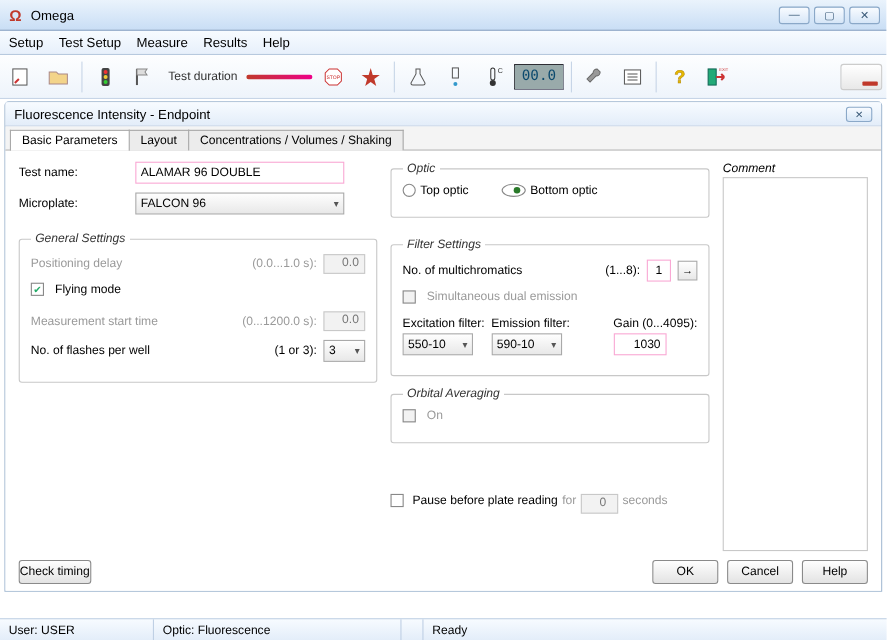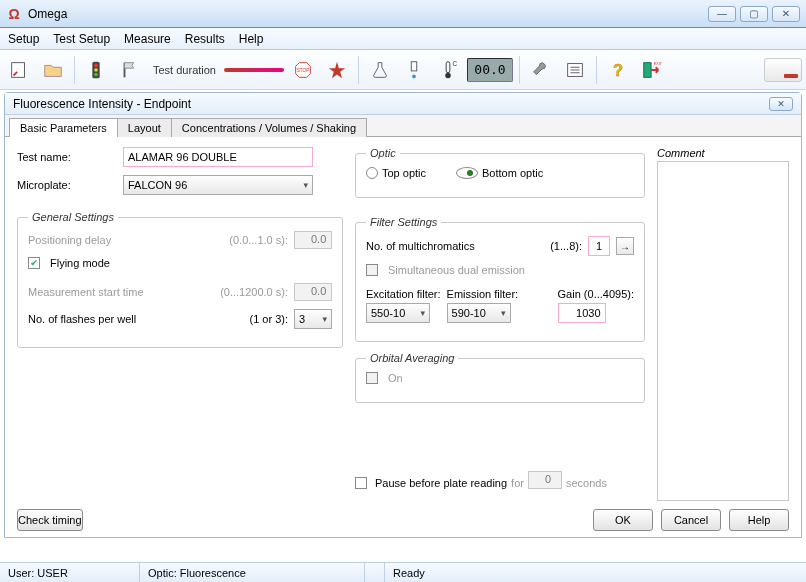--- a/index.html
+++ b/index.html
@@ -8,21 +8,21 @@
   .titlebar .logo { width:16px; height:16px; color:#c0392b; margin-right:6px; display:flex; align-items:center; justify-content:center; font-weight:bold; font-size:14px;}
   .titlebar .title { font-size:12px; color:#000; flex:1; }
   .winbtns { display:flex; gap:4px; }
   .winbtn { width:28px; height:16px; background:linear-gradient(#f8fbff,#d6e6f7); border:1px solid #8aa8c8; border-radius:3px; display:flex; align-items:center; justify-content:center; font-size:10px; color:#3a5a78; cursor:default;}
   .menubar { height:22px; background:linear-gradient(#f7fbff,#e7f0fb); border-bottom:1px solid #b7c9de; display:flex; align-items:center; padding:0 8px; gap:14px; font-size:12px;}
   .menubar span { cursor:default; }
   .toolbar { height:40px; background:linear-gradient(#fdfeff,#eef4fb); border-bottom:1px solid #c7d5e7; display:flex; align-items:center; padding:0 4px; gap:4px;}
   .tb-btn { width:30px; height:30px; display:flex; align-items:center; justify-content:center; border:1px solid transparent; border-radius:3px;}
   .tb-sep { width:1px; height:28px; background:#c7d5e7; margin:0 2px;}
   .tb-label { font-size:11px; color:#333; padding:0 4px; white-space:nowrap;}
-  .lcd { width:46px; height:24px; background:#9aa; border:1px inset #778; border-radius:2px; display:flex; align-items:center; justify-content:center; color:#000000; font-family:monospace; font-size:13px;}
+  .lcd { width:46px; height:24px; background:#9aa; border:1px inset #778; border-radius:2px; display:flex; align-items:center; justify-content:center; color:#0c4a6e; font-family:monospace; font-size:13px;}
   .subwin { margin:2px 4px 0 4px; border:1px solid #9fb6d0; border-radius:4px 4px 0 0; }
   .subwin-title { height:22px; background:linear-gradient(#f7fbff,#e3edf9); border-bottom:1px solid #bfd0e4; display:flex; align-items:center; padding:0 8px;}
   .subwin-title .t { font-size:12px; flex:1;}
   .closebtn { width:24px; height:14px; background:linear-gradient(#f8fbff,#d6e6f7); border:1px solid #8aa8c8; border-radius:3px; display:flex; align-items:center; justify-content:center; font-size:9px; color:#3a5a78;}
   .tabs { height:22px; background:#f4f4f4; display:flex; align-items:flex-end; padding-left:4px; border-bottom:1px solid #a9a9a9;}
   .tab { padding:3px 10px; font-size:11px; border:1px solid #a9a9a9; border-bottom:none; background:#ececec; margin-right:-1px; position:relative; top:1px; cursor:default;}
   .tab.active { background:#fff; z-index:2;}
   .panel { background:#fff; padding:10px 12px 8px 12px; height:400px; position:relative;}
   .cols { display:flex; gap:12px; height:100%;}
   .col1 { width:326px; }
@@ -39,21 +39,21 @@
   .radio { width:12px; height:12px; border:1px solid #888; border-radius:50%; background:#fff; display:inline-flex; align-items:center; justify-content:center; margin-right:4px;}
   .radio.sel::after { content:""; width:6px; height:6px; background:#2a7a2a; border-radius:50%;}
   .disabled { color:#9a9a9a;}
   .disabled .txt, .disabled .chk { background:#f2f2f2; color:#9a9a9a;}
   .num-ro { width:38px; height:18px; border:1px solid #c8c8c8; background:#f2f2f2; text-align:right; padding:1px 16px; color:#777; font-size:11px;}
   .numsel { width:38px; }
   .arrowbtn { width:18px; height:18px; border:1px solid #a9a9a9; background:linear-gradient(#fefefe,#e8e8e8); display:flex; align-items:center; justify-content:center; font-size:10px;}
   .commentbox { border:1px solid #c8c8c8; height:340px; background:#fff;}
   .btnbar { position:absolute; left:12px; right:12px; bottom:6px; display:flex; align-items:center;}
   .btn { height:22px; padding:0 0; border:1px solid #8a8a8a; border-radius:3px; background:linear-gradient(#fefefe,#e3e3e3); font-size:11px; display:flex; align-items:center; cursor:default; min-width:60px; justify-content:center;}
-  .pausebar { display:flex; align-items:flex-end; gap:4px; font-size:11px; margin-top:68px;}
+  .pausebar { display:flex; align-items:flex-start; gap:4px; font-size:11px; margin-top:46px;}
   .statusbar { position:absolute; left:0; right:0; bottom:0; height:20px; background:linear-gradient(#f7fbff,#e3edf9); border-top:1px solid #bfd0e4; display:flex; align-items:center; font-size:11px;}
   .statusbar .seg { padding:0 8px; border-right:1px solid #bfd0e4; height:100%; display:flex; align-items:center;}
   .svgicon { width:22px; height:22px;}
   .instrument { width:38px; height:24px; background:linear-gradient(#fff,#e8e8e8); border:1px solid #ccc; border-radius:3px; position:relative; margin-left:auto;}
   .instrument::after { content:""; position:absolute; right:3px; bottom:3px; width:14px; height:4px; background:#c0392b; border-radius:1px;}
 </style>
 </head>
 <body>
 
 <div class="titlebar">

